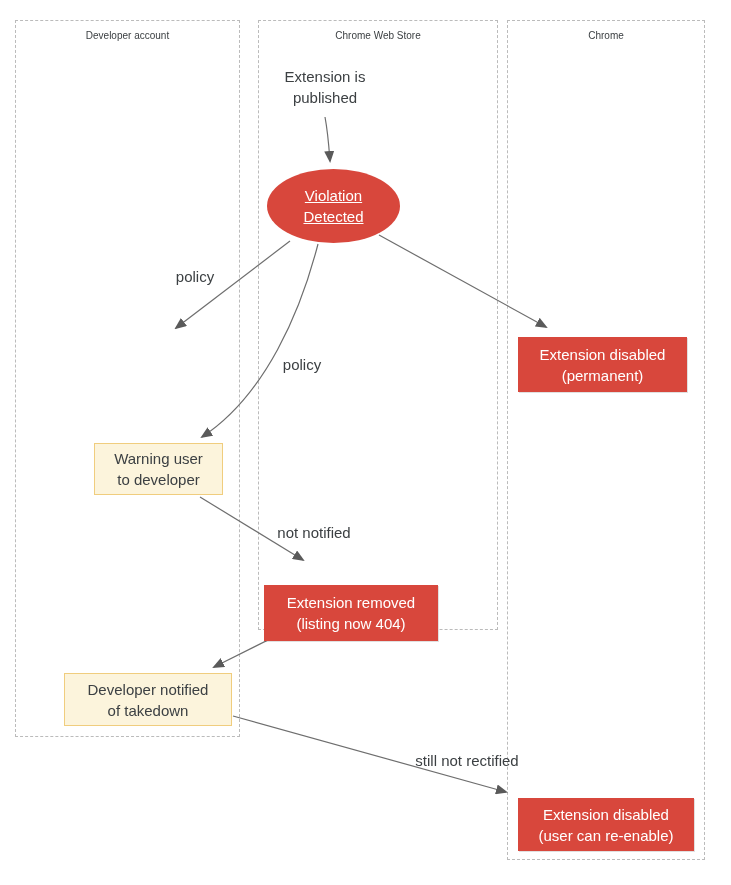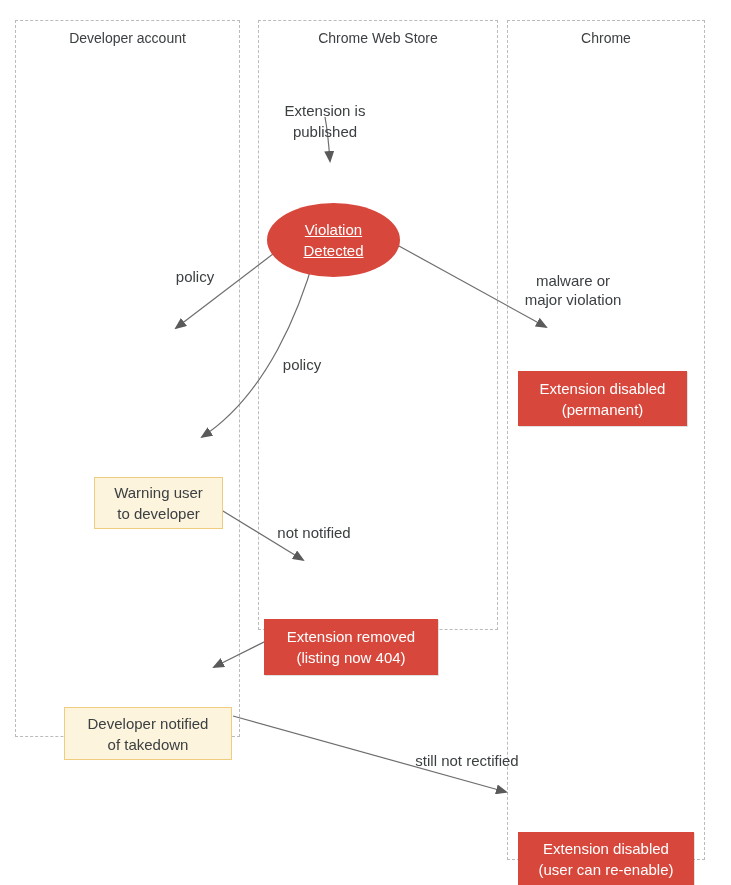--- a/index.html
+++ b/index.html
@@ -29,40 +29,39 @@
     border: 1px dashed var(--lane-border);
     box-sizing: border-box;
     background: transparent;
   }
   .lane-header {
     position: absolute;
     top: 9px;
     left: 0;
     right: 0;
     text-align: center;
-    font-size: 14px;
+    font-size: 10px;
     color: var(--text);
   }
   .arrows {
     position: absolute;
     left: 0;
     top: 0;
     pointer-events: none;
   }
   .node {
     position: absolute;
     display: flex;
     align-items: center;
     justify-content: center;
     text-align: center;
     font-size: 15px;
     line-height: 21px;
     white-space: pre-line;
     box-sizing: border-box;
-    margin-top: 34px;
   }
   .node.plain {
     color: var(--text);
   }
   .node.red {
     background: var(--red);
     color: var(--white-text);
     font-weight: 500;
     box-shadow: 1px 1px 0 rgba(0,0,0,0.12);
   }
@@ -137,20 +136,18 @@
   <div class="node yellow" style="left:64px; top:673px; width:168px; height:53px;">Developer notified
 of takedown</div>
 
   <div class="node red" style="left:518px; top:798px; width:176px; height:53px;">Extension disabled
 (user can re-enable)</div>
 
   <div class="edge-label" style="left:159px; top:267px; width:72px;">policy</div>
 
   <div class="edge-label" style="left:276px; top:355px; width:52px;">policy</div>
 
-  <div class="edge-label" style="left:510px; top:271px; width:126px;">malware or
-major violation</div>
 
   <div class="edge-label" style="left:266px; top:523px; width:96px;">not notified</div>
 
   <div class="edge-label" style="left:403px; top:751px; width:128px;">still not rectified</div>
 
 </div>
 
 </body></html>

